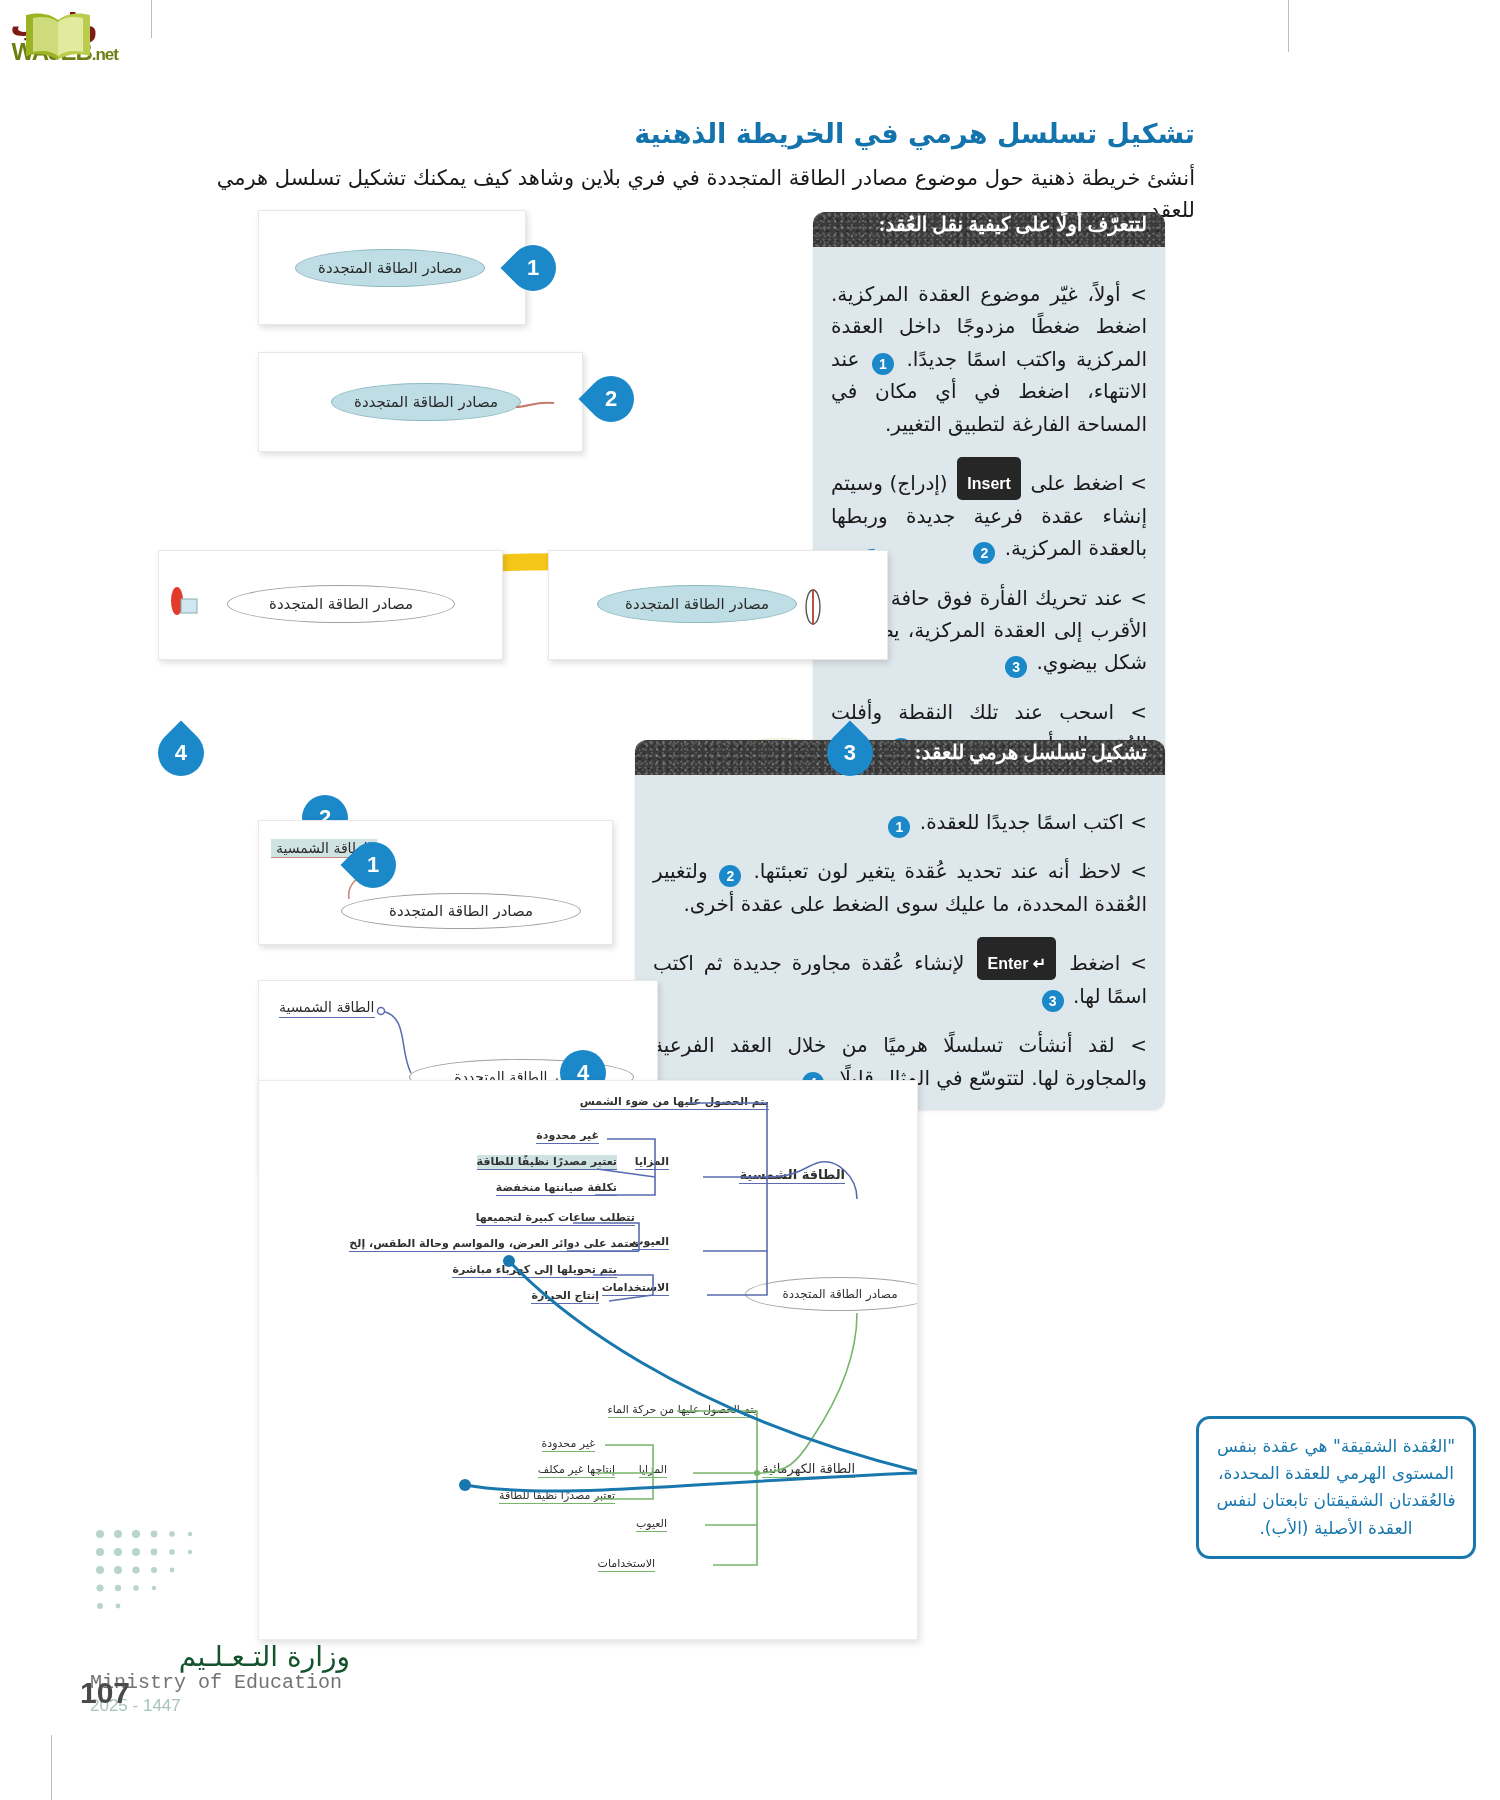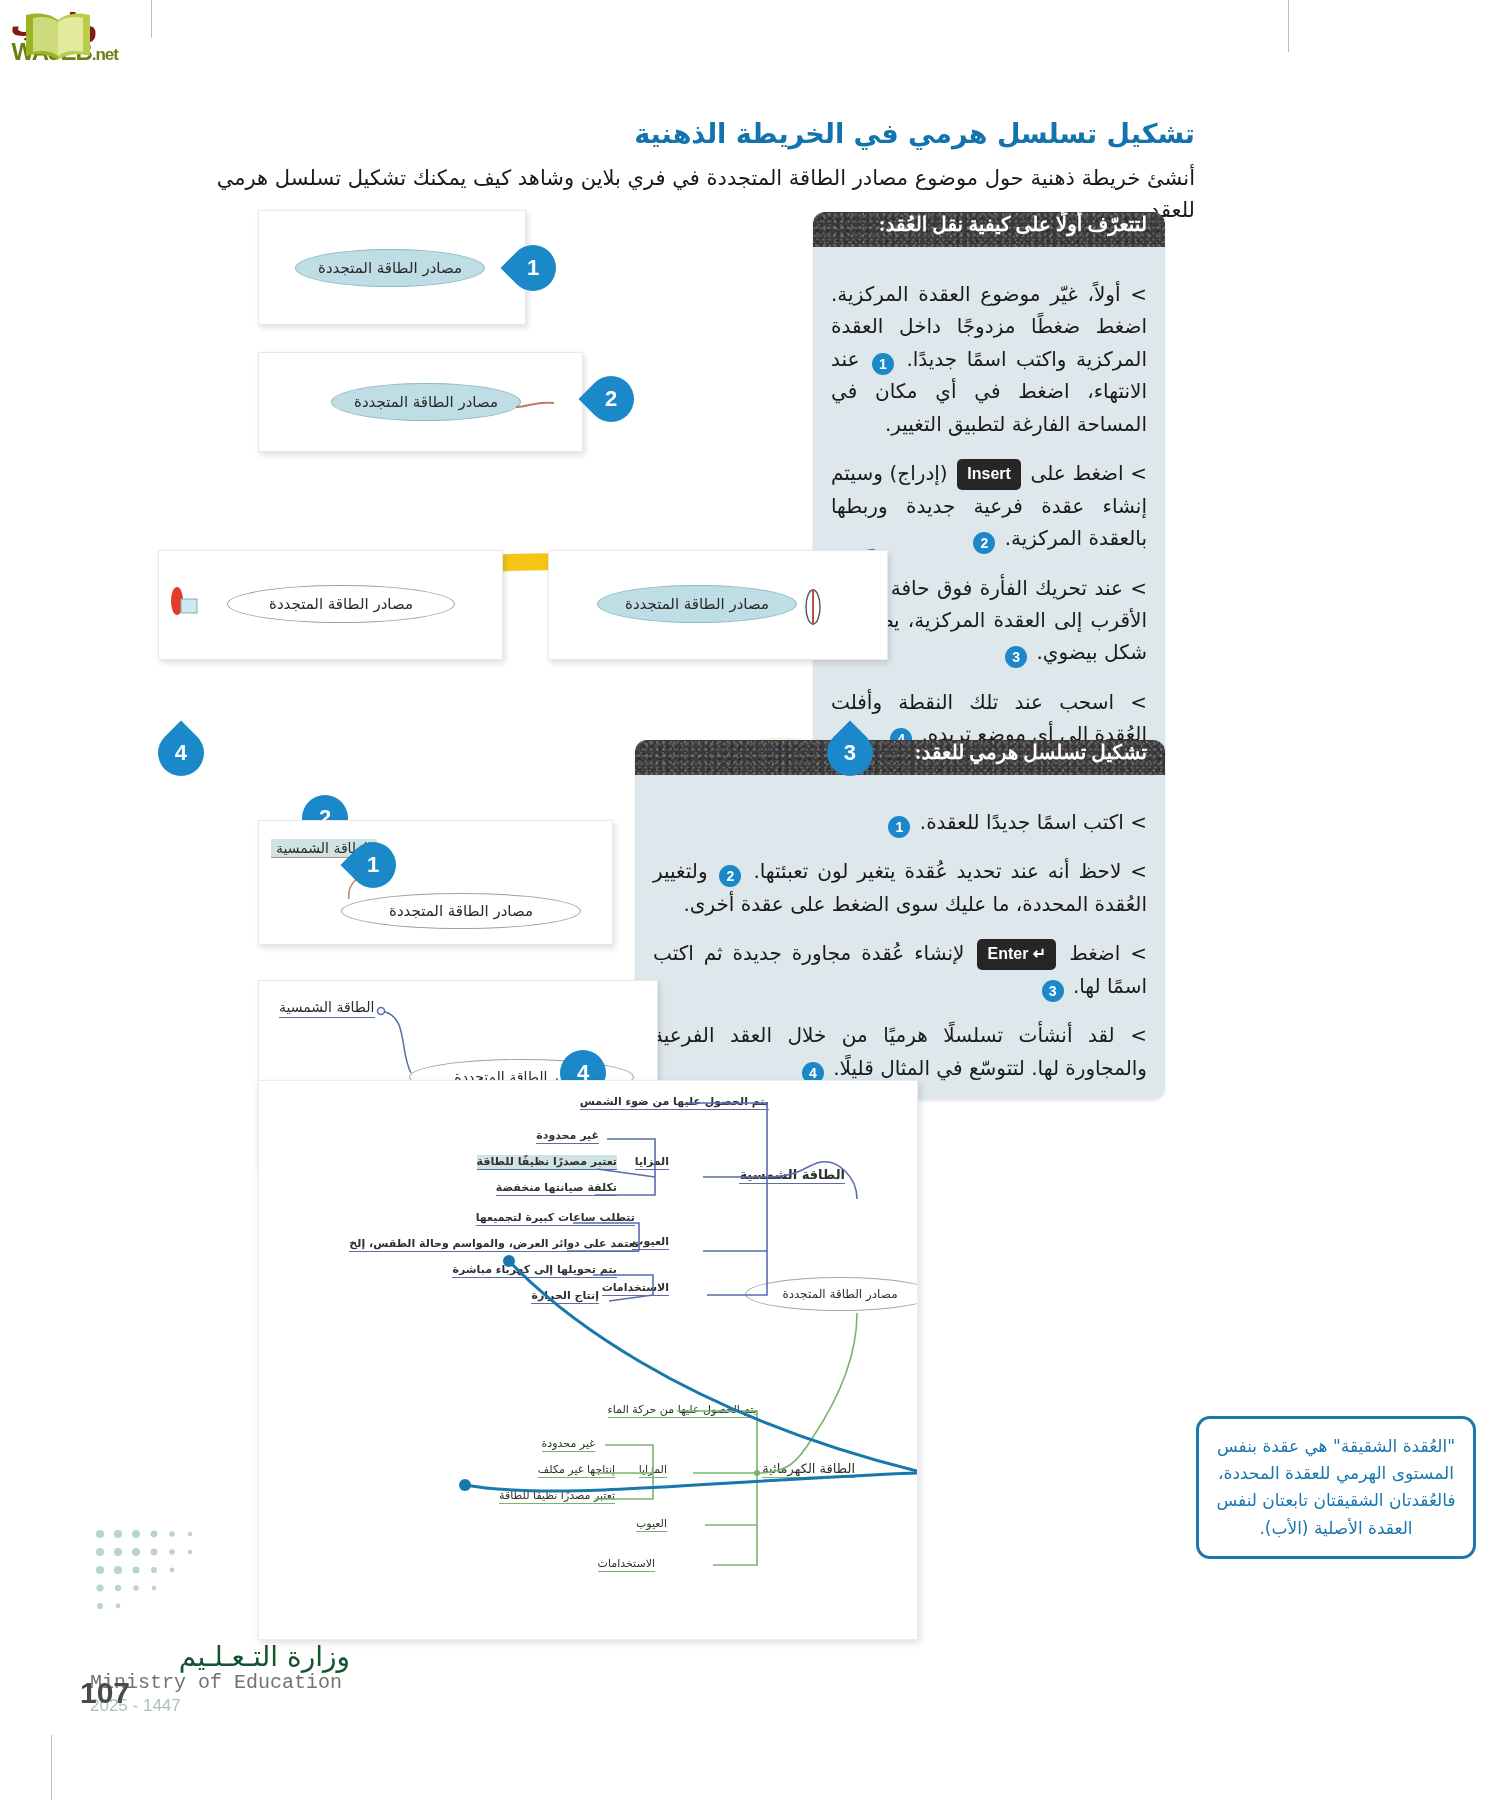--- a/index.html
+++ b/index.html
@@ -59,21 +59,21 @@
   .callout p:last-child { margin-bottom:0; }
 
   .step-dot {
     display:inline-block; width:22px; height:22px; border-radius:50%;
     background:#1b88c9; color:#fff; font-size:14px; font-weight:bold;
     text-align:center; line-height:22px; vertical-align:-3px;
     font-family:"Liberation Sans", sans-serif; margin:0 3px;
   }
   .key-badge {
     display:inline-block; background:#262626; color:#fff; font-size:16px;
-    font-weight:bold; border-radius:5px; padding:2px 10px 3px; vertical-align:1px;
+    font-weight:bold; border-radius:5px; padding:14px 10px 3px; vertical-align:1px;
     font-family:"Liberation Sans", sans-serif; direction:ltr; margin:0 3px;
   }
 
   
   .shot { position:absolute; background:#fff; border:1px solid #e8e8e8;
           box-shadow:2px 3px 6px rgba(0,0,0,.13); }
   .node-oval {
     position:absolute; border:1px solid #9aa1a6; border-radius:50%;
     display:flex; align-items:center; justify-content:center;
     font-size:15px; color:#2a2a2a; font-family:"DejaVu Sans", sans-serif;

